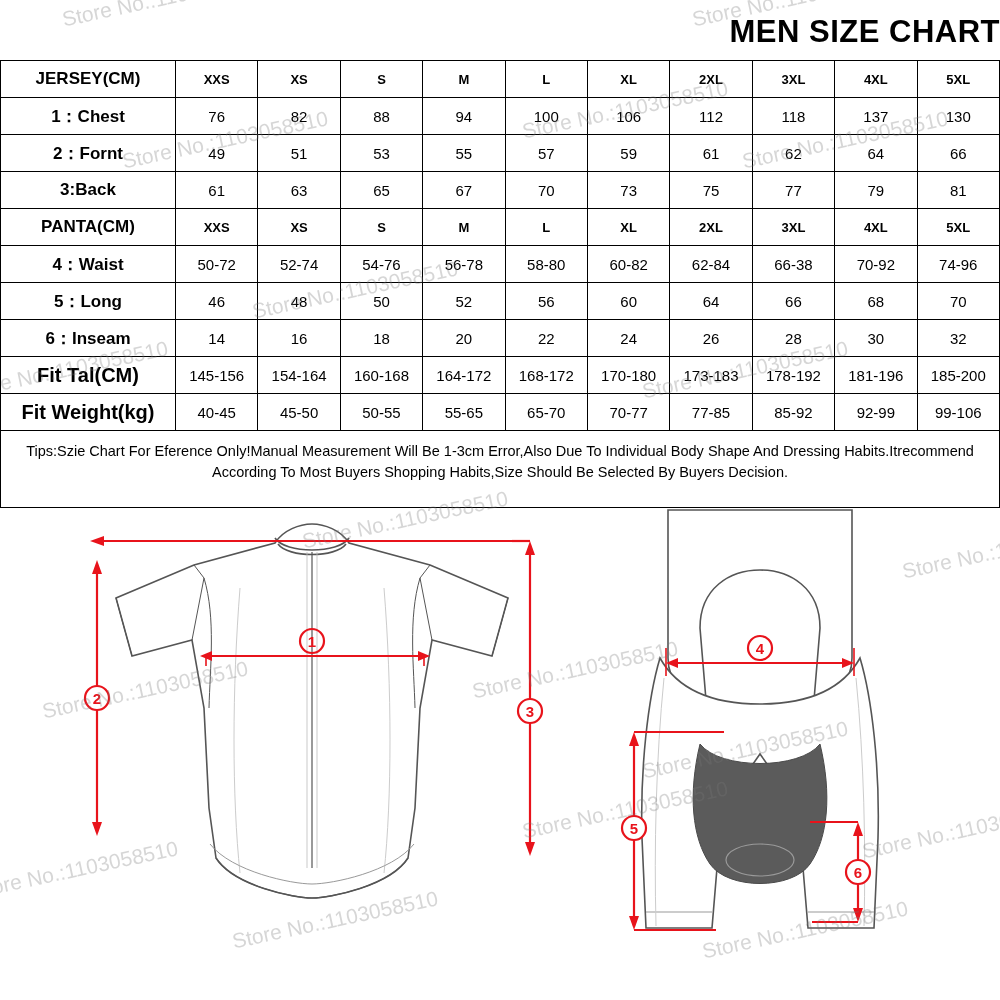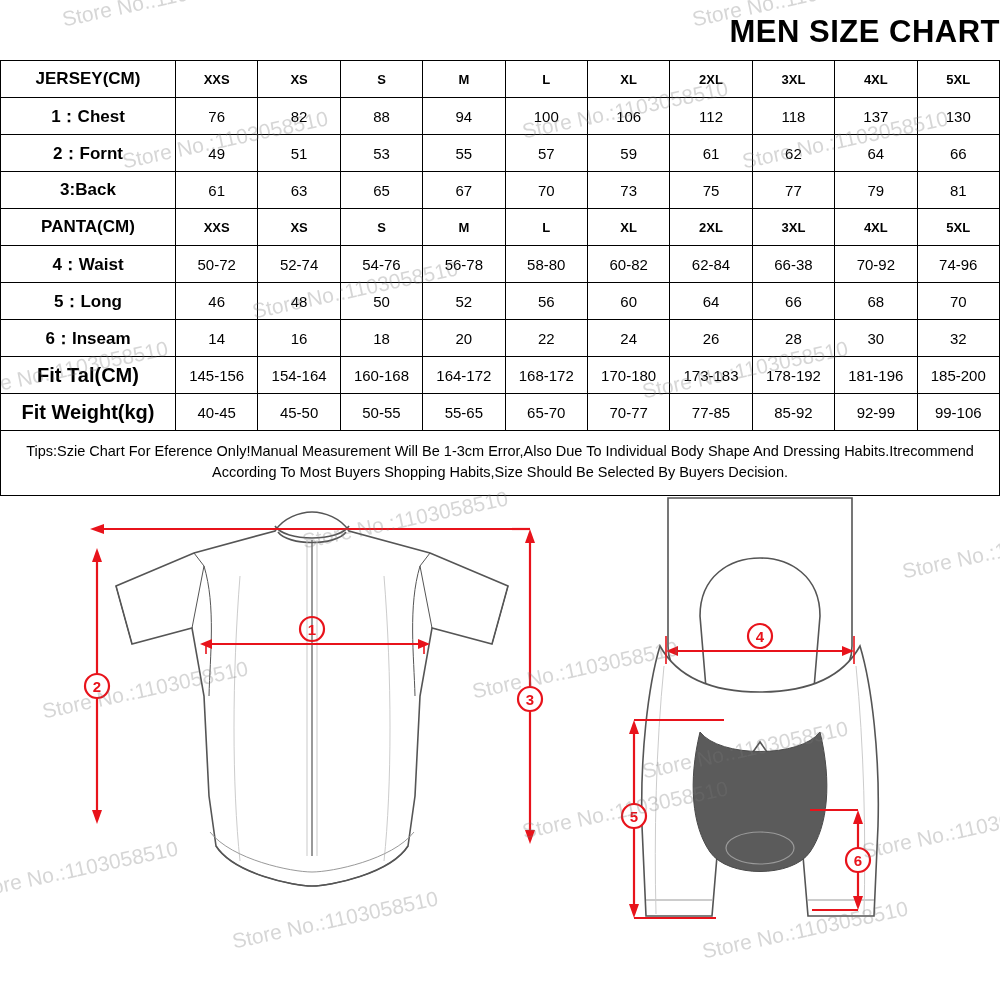--- a/index.html
+++ b/index.html
@@ -60,21 +60,21 @@
     font-weight: bold;
     font-size: 20px;
     width: 170px;
   }
   .note-cell {
     border: 1px solid #000;
     border-top: none;
     font-size: 14.5px;
     line-height: 1.45;
     text-align: center;
-    padding: 10px 14px 12px 14px;
+    padding: 10px 14px 24px 14px;
     position: relative;
     z-index: 3;
   }
   
   .diagrams {
     position: relative;
     width: 1000px;
     height: 450px;
   }
   .diagrams svg {

